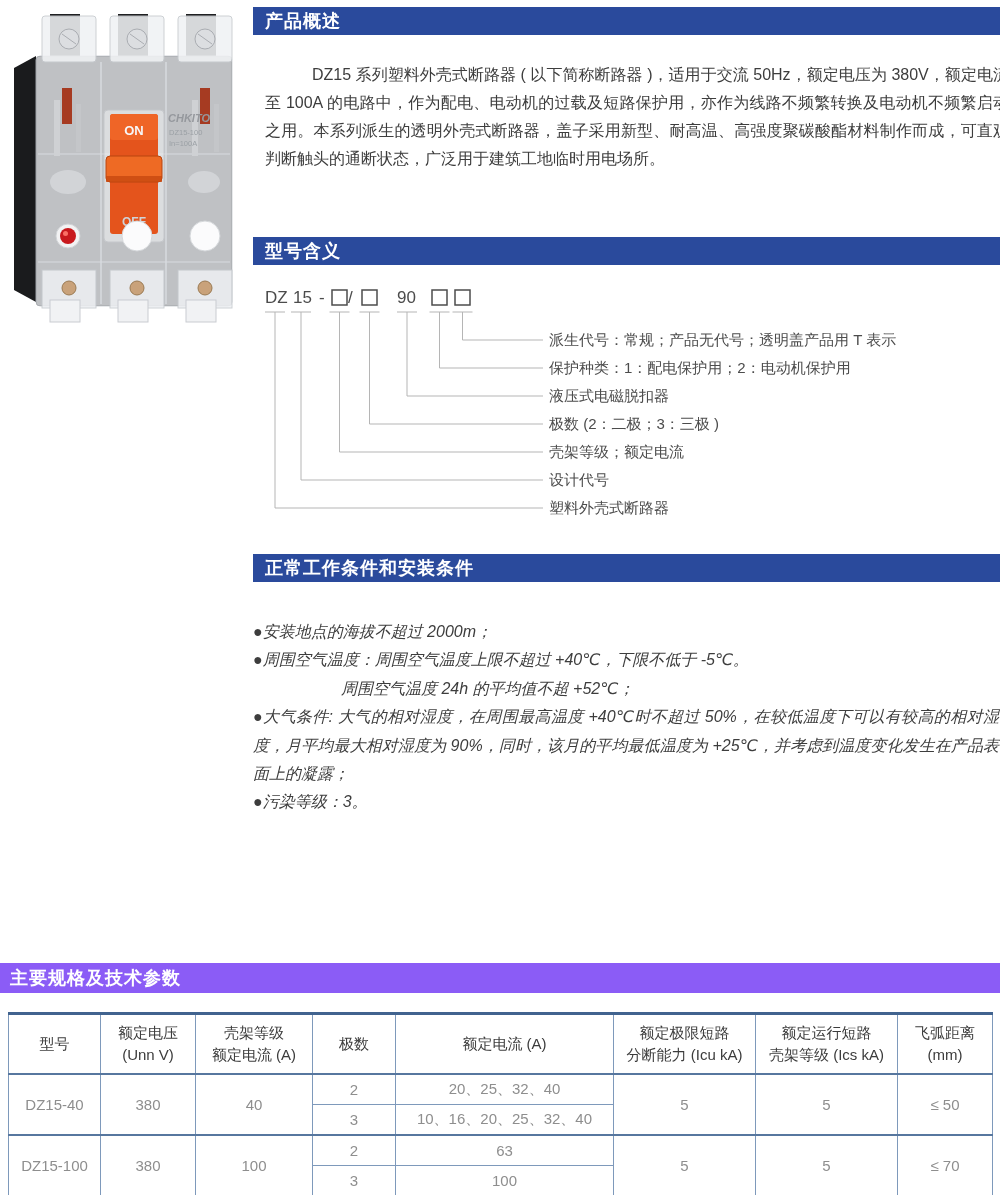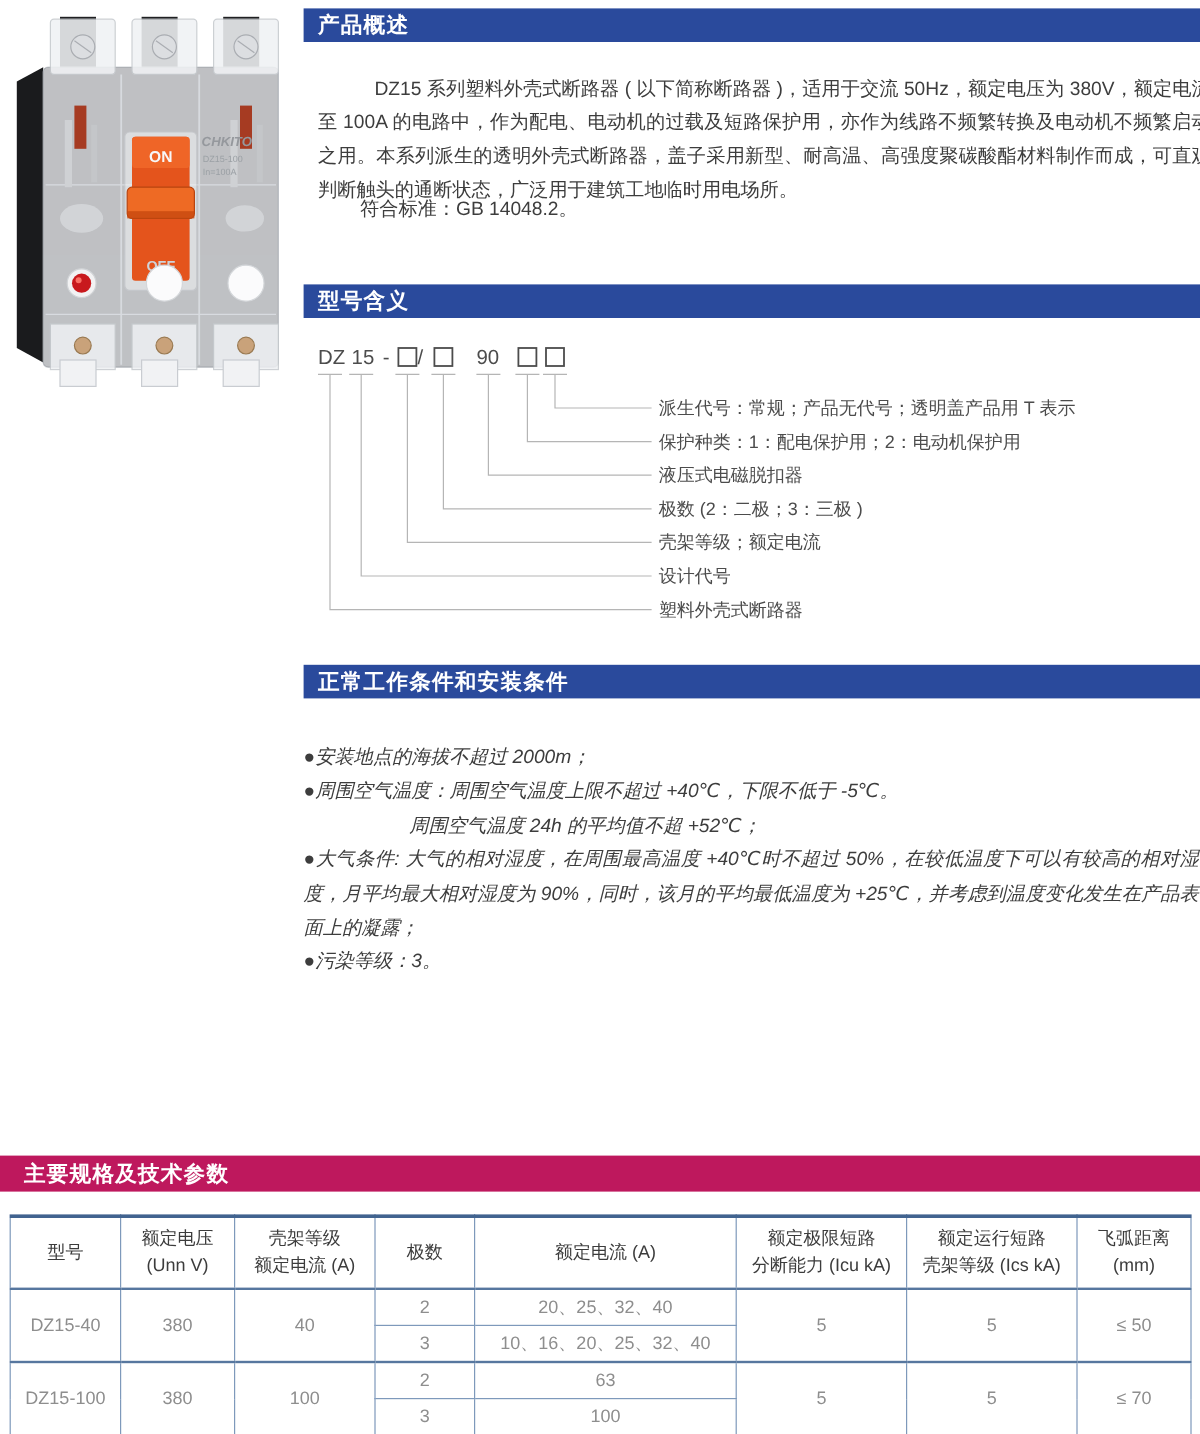--- a/index.html
+++ b/index.html
@@ -20,23 +20,23 @@
               font-size:16px;line-height:28px;color:#3d3d3d;text-indent:47px;}
   
   .diagram{position:absolute;left:253px;top:278px;}
   .diagram text{font-family:"Liberation Sans","DejaVu Sans",sans-serif;}
   
   .conditions{position:absolute;left:253px;top:618px;width:746px;
               font-size:16px;line-height:28.4px;color:#3d3d3d;}
   .cond-item{margin:0;text-align:justify;font-style:italic;}
   .cond-indent{padding-left:88px;}
   
-  .specs-band{position:absolute;left:0;top:963px;width:1000px;height:30px;background:#be185d;
+  .specs-band{position:absolute;left:0;top:963px;width:1000px;height:30px;background:#8b5cf6;
               color:#fff;font-size:18px;font-weight:bold;line-height:30px;
-              padding-left:20px;box-sizing:border-box;letter-spacing:1px;}
+              padding-left:10px;box-sizing:border-box;letter-spacing:1px;}
   
   .specs-table{position:absolute;left:8px;top:1012px;width:984px;
                border-collapse:collapse;table-layout:fixed;
                border-top:3px solid #41638f;border-bottom:3px solid #41638f;}
   .specs-table th,.specs-table td{border:1px solid #7e99bb;padding:0;text-align:center;
                vertical-align:middle;font-weight:normal;}
   .specs-table thead th{height:58px;font-size:15px;color:#3c3c3c;border-bottom:2px solid #57779f;}
   .specs-table thead .l{display:block;line-height:22px;}
   .specs-table tbody td{height:29px;font-size:15px;color:#8e8e8e;}
   .specs-table tr.divider td{border-top:2px solid #57779f;}
@@ -116,21 +116,20 @@
     </g>
     <rect x="44" y="296" width="30" height="22" fill="#f1f2f4" stroke="#c9ccd1"></rect>
     <rect x="112" y="296" width="30" height="22" fill="#f1f2f4" stroke="#c9ccd1"></rect>
     <rect x="180" y="296" width="30" height="22" fill="#f1f2f4" stroke="#c9ccd1"></rect>
   </svg>
 
   <div class="sec-bar bar-overview">
     <span>产品概述</span>
   </div>
   <p class="overview-p">DZ15 系列塑料外壳式断路器 ( 以下简称断路器 )，适用于交流 50Hz，额定电压为 380V，额定电流至 100A 的电路中，作为配电、电动机的过载及短路保护用，亦作为线路不频繁转换及电动机不频繁启动之用。本系列派生的透明外壳式断路器，盖子采用新型、耐高温、高强度聚碳酸酯材料制作而成，可直观判断触头的通断状态，广泛用于建筑工地临时用电场所。</p>
-  <p class="overview-std">符合标准：GB 14048.2。</p>
 
   <div class="sec-bar bar-model">
     <span>型号含义</span>
   </div>
   <svg class="diagram" width="747" height="252" viewBox="0 0 747 252">
 
     <g fill="#4c4c4c" font-size="17">
       <text x="12" y="25">DZ</text>
       <text x="40" y="25">15</text>
       <text x="66" y="25">-</text>

